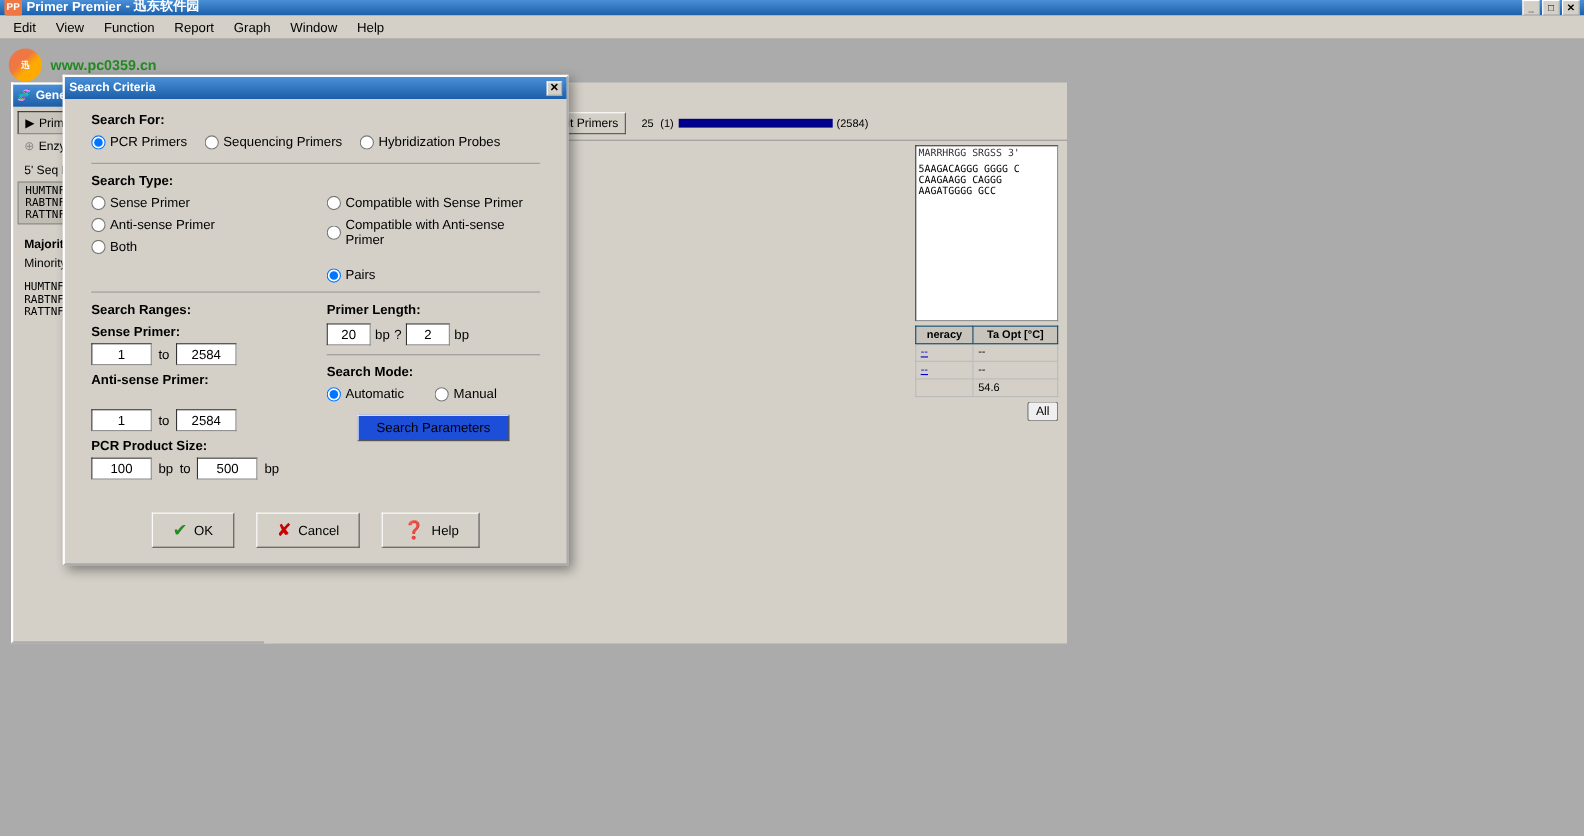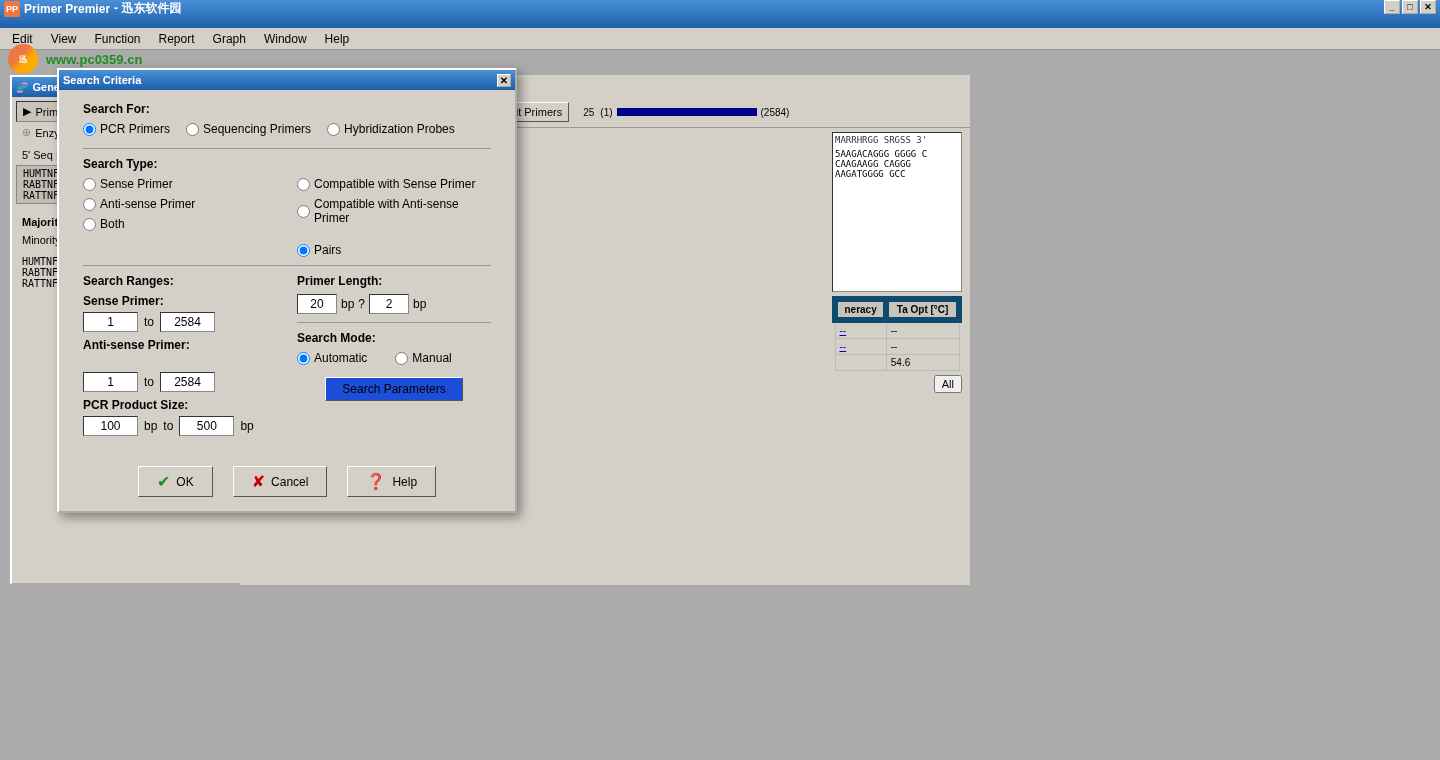--- a/index.html
+++ b/index.html
@@ -9,23 +9,23 @@
       font-size: 12px;
       width: 1440px;
       height: 760px;
       overflow: hidden;
       position: relative;
     }
 
     
     .title-bar {
       background: linear-gradient(to bottom, #4a90d9, #1a5fa8);
-      height: 28px;
+      height: 14px;
       display: flex;
-      align-items: flex-start;
+      align-items: flex-end;
       justify-content: space-between;
       padding: 0 4px;
       color: white;
       font-weight: bold;
       font-size: 12px;
     }
     .title-bar-left { display: flex; align-items: center; gap: 4px; }
     .title-bar-icon { width: 16px; height: 16px; background: #e74; border-radius: 2px; display: flex; align-items: center; justify-content: center; font-size: 9px; }
     .title-bar-buttons { display: flex; gap: 2px; }
     .title-btn {
@@ -205,21 +205,21 @@
     }
 
     
     .data-table {
       width: 100%;
       border-collapse: collapse;
       font-size: 11px;
     }
     .data-table th {
       background: #c8c4bc;
-      border: 6px solid #0c4a6e;
+      border: 1px solid #0c4a6e;
       padding: 2px 4px;
       font-size: 10px;
     }
     .data-table td {
       border: 1px solid #bbb;
       padding: 2px 4px;
       font-size: 10px;
     }
 
     .blue-link { color: #0000cc; text-decoration: underline; cursor: pointer; }

